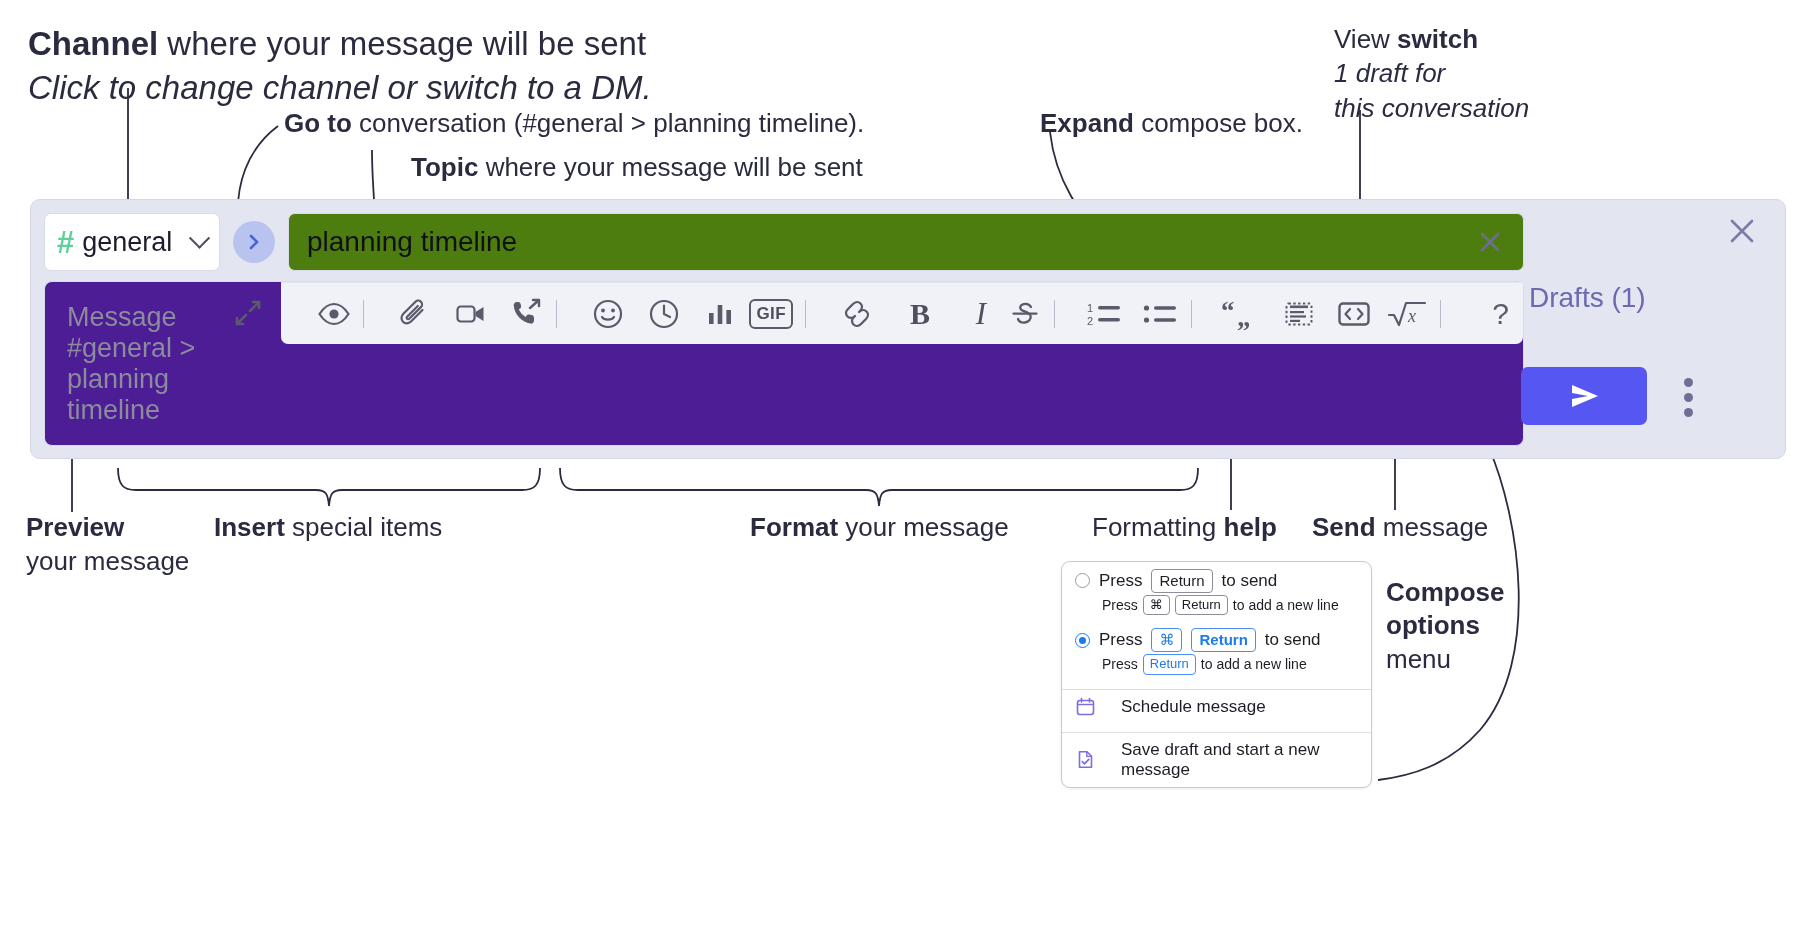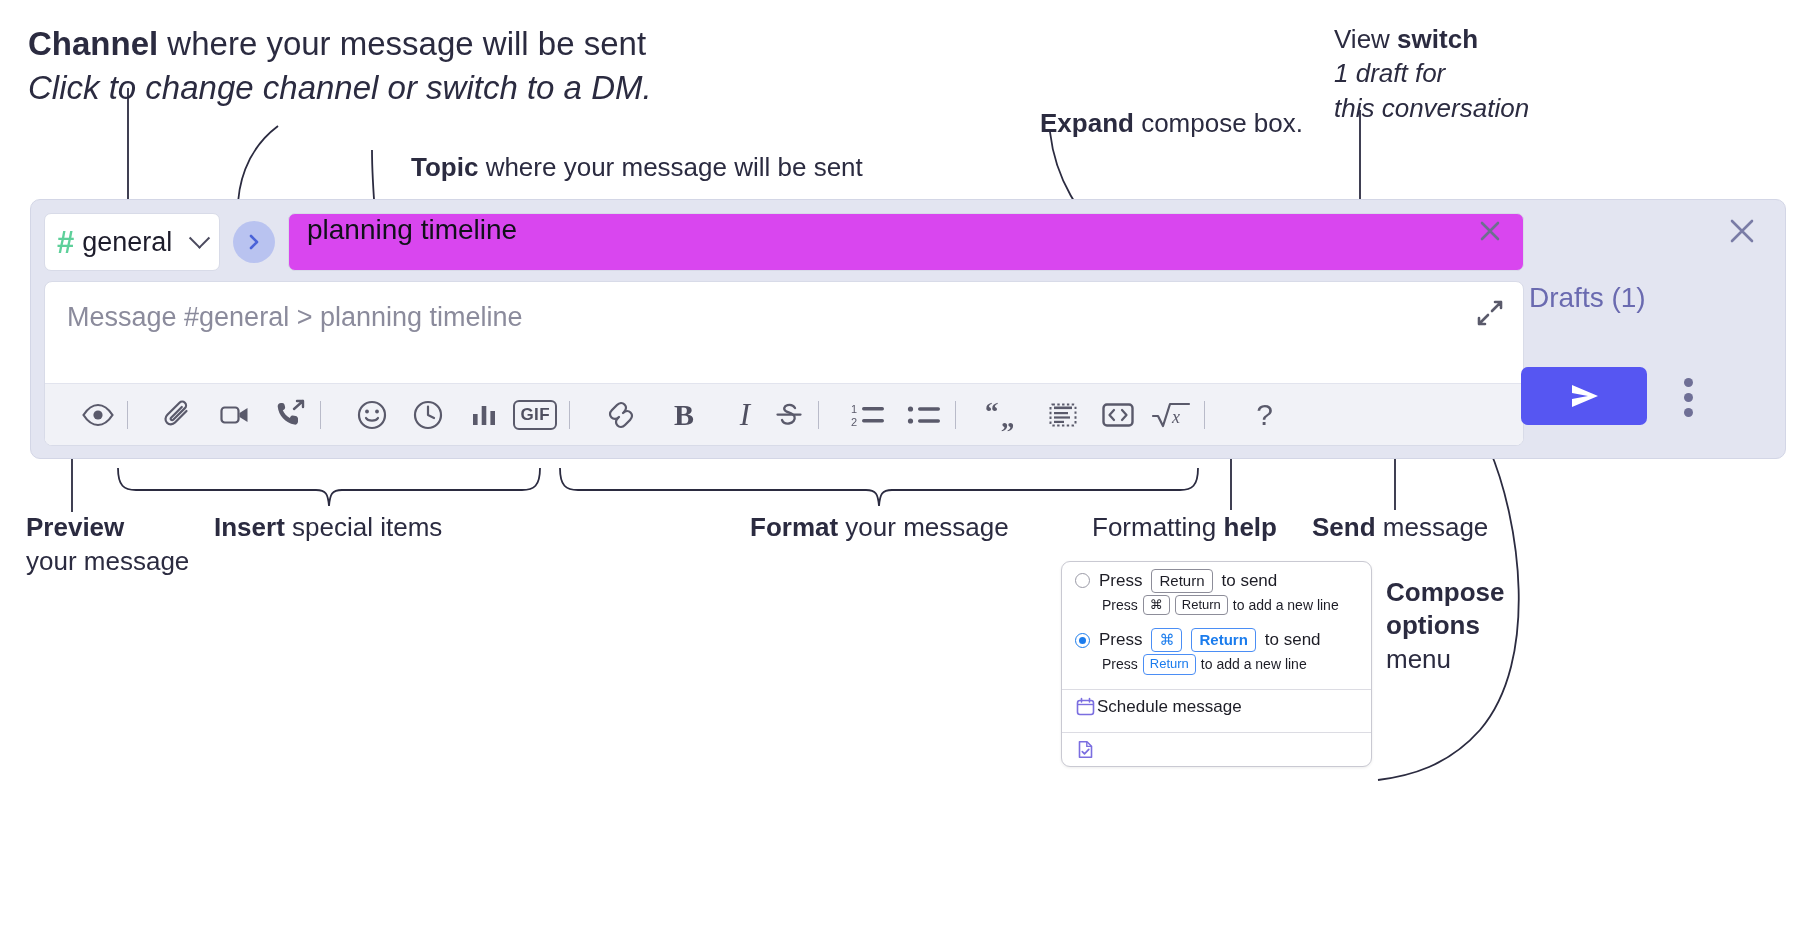--- a/index.html
+++ b/index.html
@@ -45,31 +45,31 @@
   .chan-name { flex:1; font-size:27px; }
   .caret { width:15px; height:15px; border-right:2.4px solid #4b4a5e; border-bottom:2.4px solid #4b4a5e;
            transform:rotate(45deg) translate(-3px,-3px); }
   .goto-btn {
     width:42px; height:42px; border-radius:50%; background:#b9c3f0;
     margin:8px 8px 0 13px; display:flex; align-items:center; justify-content:center;
     cursor:pointer; flex:0 0 auto;
   }
   .goto-btn svg { display:block; }
   .topic-field {
-    flex:1; background:#d946ef; border:1px solid #d8dbe8; border-radius:7px;
-    display:flex; padding:0 16px 0 18px; margin-left:5px;
+    flex:1; background:#4d7c0f; border:1px solid #d8dbe8; border-radius:7px;
+    display:flex; align-items:center; padding:0 16px 0 18px; margin-left:5px;
   }
   .topic-val { flex:1; font-size:28px; color:#101019; }
   .topic-clear { width:34px; height:34px; display:flex; align-items:center; justify-content:center; cursor:pointer; }
 
   
   .msgbox {
     position:absolute; left:0; top:68px; right:0; bottom:0;
-    background:#ffffff; border:1px solid #d8dbe8; border-radius:8px;
-    display:flex; flex-direction:column;
+    background:#4c1d95; border:1px solid #d8dbe8; border-radius:8px;
+    display:flex; flex-direction:row;
   }
   .msg-input {
     flex:1; position:relative; padding:20px 56px 0 22px;
     font-size:27px; color:#8b8b9c;
   }
   .expand-btn { position:absolute; right:14px; top:16px; width:34px; height:34px; cursor:pointer; }
 
   .toolbar {
     height:62px; background:#f1f2f7; border-top:1px solid #e2e4ee;
     border-radius:0 0 7px 7px;
@@ -116,21 +116,21 @@
   .radio { width:15px; height:15px; border-radius:50%; border:1.6px solid #9a9aa6; flex:0 0 auto; }
   .radio.on { border:1.6px solid #1b7ced; position:relative; }
   .radio.on::after { content:""; position:absolute; inset:3px; border-radius:50%; background:#1b7ced; }
   .key {
     border:1.3px solid #8d8d99; border-radius:4px; padding:1px 7px; font-size:15px;
     color:#1d1d26; background:#fff; display:inline-block; line-height:1.3;
   }
   .key.sm { font-size:13px; padding:1px 6px; }
   .key.blue { border-color:#4b8ef5; color:#1b7ced; }
   .pop-div { height:1px; background:#dcdce3; margin:8px 0 0; }
-  .menu-item { display:flex; align-items:center; gap:2px; padding:7px 0 7px 14px; cursor:pointer; font-size:17px; }
+  .menu-item { display:flex; align-items:center; gap:26px; padding:7px 0 7px 14px; cursor:pointer; font-size:17px; }
   .mi-icon { width:19px; height:19px; color:#7b6ee0; flex:0 0 auto; }
   .mi-icon svg { display:block; }
 </style>
 </head>
 <body>
 
 <div class="stage">
 
   <svg class="lines" width="1814" height="944">
     <defs>
@@ -162,20 +162,23 @@
 
       <path d="M560,468 C560,486 566,490 578,490 L866,490 C876,490 878,494 879,506 C880,494 882,490 892,490 L1180,490 C1192,490 1198,486 1198,468"></path>
     </g>
   </svg>
 
   <div class="anno a-lg" style="left:28px; top:22px;">
     <div><b>Channel</b><span> where your message will be sent</span></div>
     <div><i>Click to change channel or switch to a DM.</i></div>
   </div>
 
+  <div class="anno a-md" style="left:284px; top:106px;">
+    <b>Go to</b><span> conversation (#general &gt; planning timeline).</span>
+  </div>
 
   <div class="anno a-md" style="left:411px; top:150px;">
     <b>Topic</b><span> where your message will be sent</span>
   </div>
 
   <div class="anno a-md" style="left:1040px; top:106px;">
     <b>Expand</b><span> compose box.</span>
   </div>
 
   <div class="anno a-md" style="left:1334px; top:22px;">
@@ -468,16 +471,17 @@
     <div class="pop-div"></div>
 
     <div class="menu-item">
       <span class="mi-icon">
         <svg width="19" height="19" viewBox="0 0 19 19">
           <path d="M3.5 1.8 L11 1.8 L15.5 6.3 L15.5 17.2 L3.5 17.2 Z" fill="none" stroke="#7b6ee0" stroke-width="1.6" stroke-linejoin="round"></path>
           <path d="M10.8 1.9 L10.8 6.4 L15.4 6.4" fill="none" stroke="#7b6ee0" stroke-width="1.4"></path>
           <path d="M6.3 11.6 L8.5 13.8 L12.8 9.3" fill="none" stroke="#7b6ee0" stroke-width="1.7" stroke-linecap="round" stroke-linejoin="round"></path>
         </svg>
       </span>
+      <span>Save draft and start a new message</span>
     </div>
   </div>
 
 </div>
 
 </body></html>

